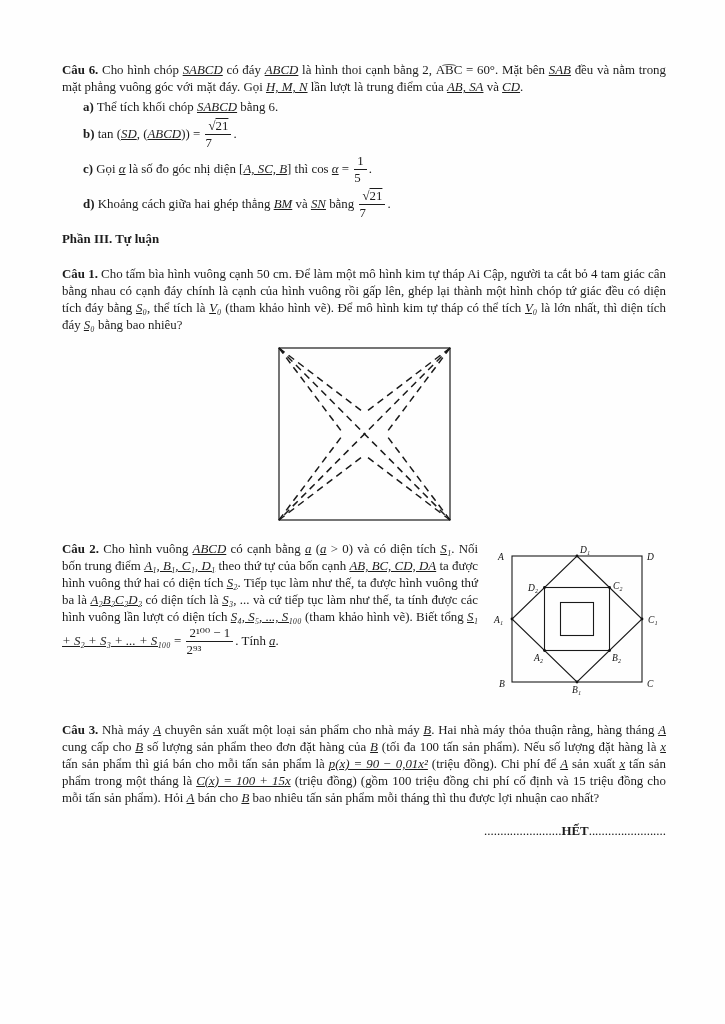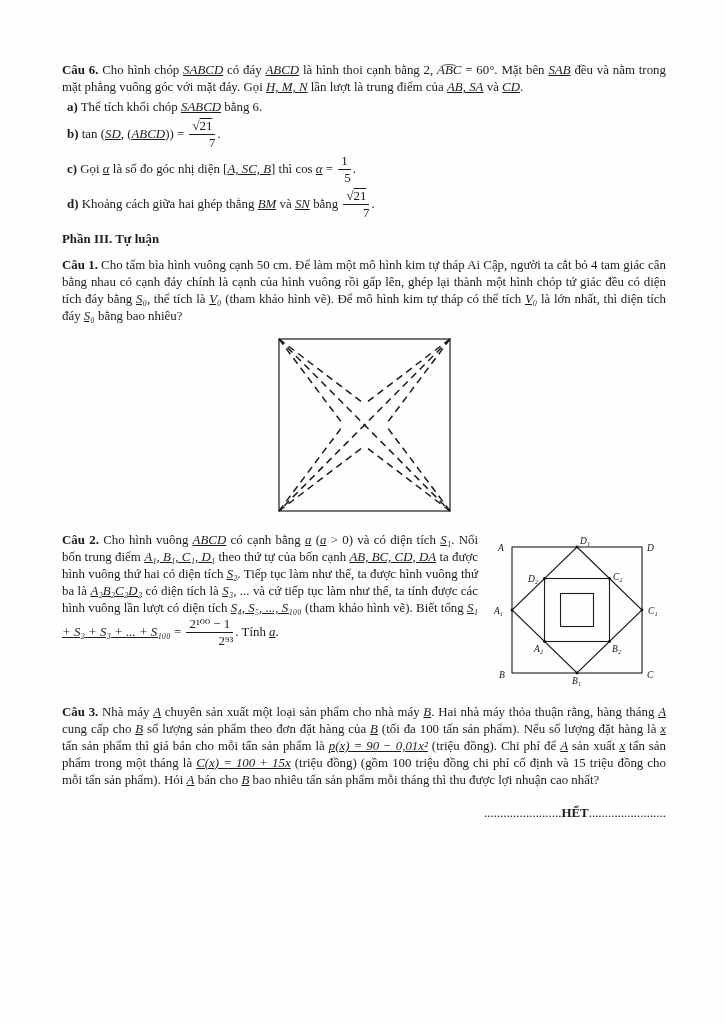--- a/index.html
+++ b/index.html
@@ -4,34 +4,34 @@
 <style>
   * { margin:0; padding:0; box-sizing:border-box; }
   html,body { background:#ffffff; }
   .page {
     width:725px; height:1024px; background:#fefefe; position:relative;
     font-family:"Liberation Serif","DejaVu Serif",serif;
     font-size:12.9px; line-height:17px; color:#1c1c1c;
     padding:62px 59px 0 62px; overflow:hidden;
   }
   .para { text-align:justify; margin-bottom:2px; }
-  .sub { margin-left:5px; margin-top:3px; }
+  .sub { margin-left:21px; margin-top:3px; }
   .heading { margin-top:10px; }
-  .qgap { margin-top:9px; }
+  .qgap { margin-top:18px; }
   .run-n { font-style:normal; }
   .run-b { font-weight:bold; }
   .run-i { font-style:italic;text-decoration:underline; }
-  .run-hat { font-style:italic; position:relative; display:inline-block; }
+  .run-hat { position:relative; display:inline-block; }
   .run-hat::before {
     content:"⌢"; position:absolute; left:50%; top:-0.66em;
     transform:translateX(-50%) scale(2.7,0.9);
     font-size:0.72em; font-style:normal; color:#1c1c1c;
   }
   .frac {
-    display:inline-block; text-align:right; vertical-align:middle;
+    display:inline-block; text-align:left; vertical-align:middle;
     margin:0 2px; line-height:1.12;
   }
   .fnum { display:block; padding:0 3px 1px; border-bottom:1px solid #1c1c1c; }
   .fden { display:block; padding-top:1px; }
   .vinc { text-decoration:overline; }
   .fig1wrap { text-align:center; margin:10px 0 12px; }
   .cau2 { margin-top:9px; }
   .cau2::after { content:""; display:block; clear:both; }
   .fig2float { float:right; margin:2px 0 4px 14px; }
   svg .solid { fill:none; stroke:#1a1a1a; stroke-width:1.2; }

